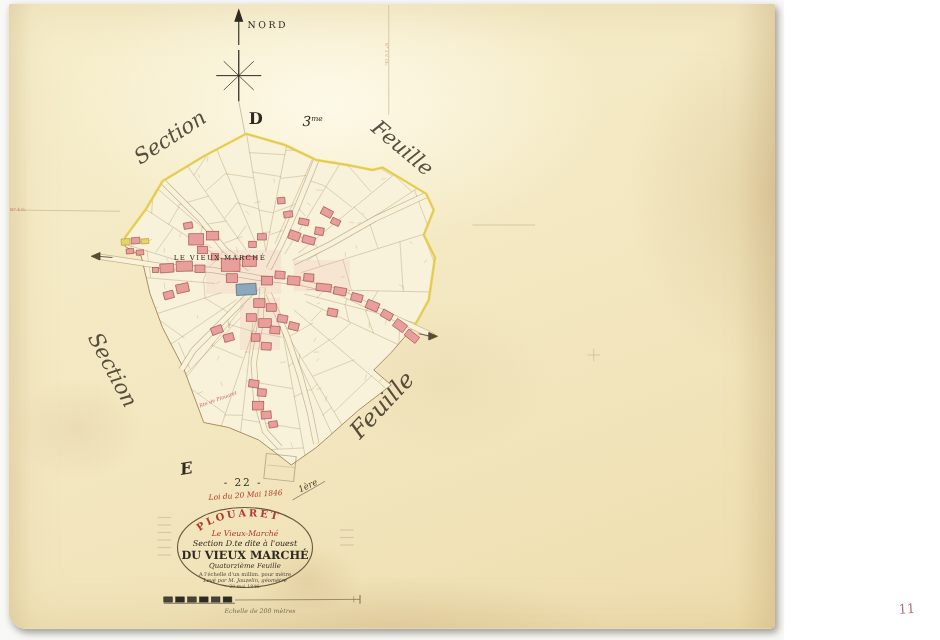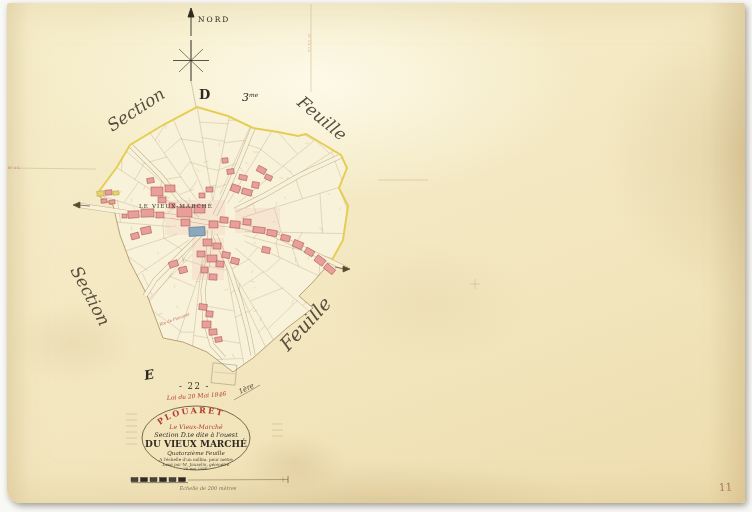--- a/index.html
+++ b/index.html
@@ -1,17 +1,17 @@
 <!DOCTYPE html>
 <html><head>
 <meta charset="utf-8">
 <style>
   html,body{margin:0;padding:0;background:#ffffff;width:752px;height:512px;overflow:hidden;
     font-family:"DejaVu Serif", serif;}
-  .scan{position:relative;width:752px;height:512px;background:#f8f8f6;}
+  .scan{position:relative;width:627px;height:512px;background:#f8f8f6;}
   .sheet{
     position:absolute;left:7px;top:3px;right:7px;bottom:9px;
     border-radius:2px 2px 4px 14px;
     background:
       radial-gradient(ellipse 60% 40% at 42% 16%, rgba(255,252,238,.85), rgba(255,252,238,0) 60%),
       radial-gradient(ellipse 10% 8% at 39% 92%, rgba(165,125,65,.16), transparent 70%),
       radial-gradient(ellipse 12% 12% at 9% 68%, rgba(165,125,65,.11), transparent 70%),
       radial-gradient(ellipse 20% 18% at 57% 60%, rgba(175,140,80,.08), transparent 70%),
       radial-gradient(ellipse 30% 45% at 100% 30%, rgba(165,125,60,.18), transparent 65%),
       radial-gradient(ellipse 40% 12% at 50% 100%, rgba(150,110,55,.14), transparent 70%),

